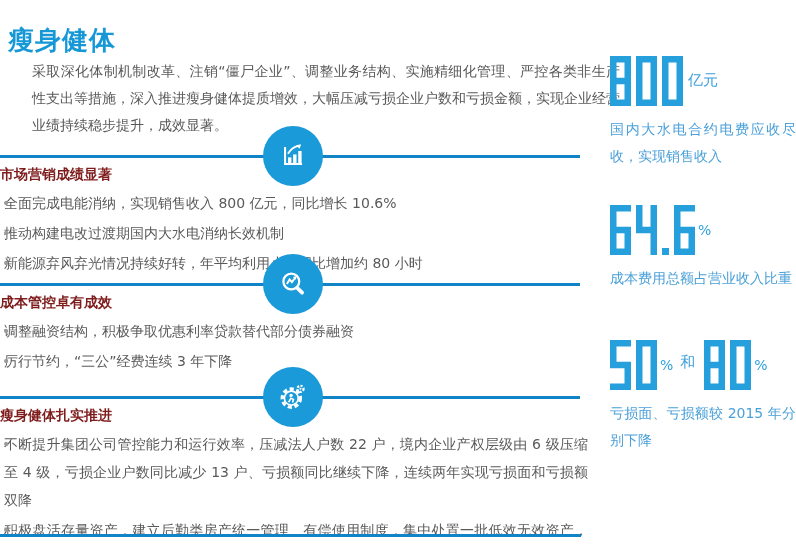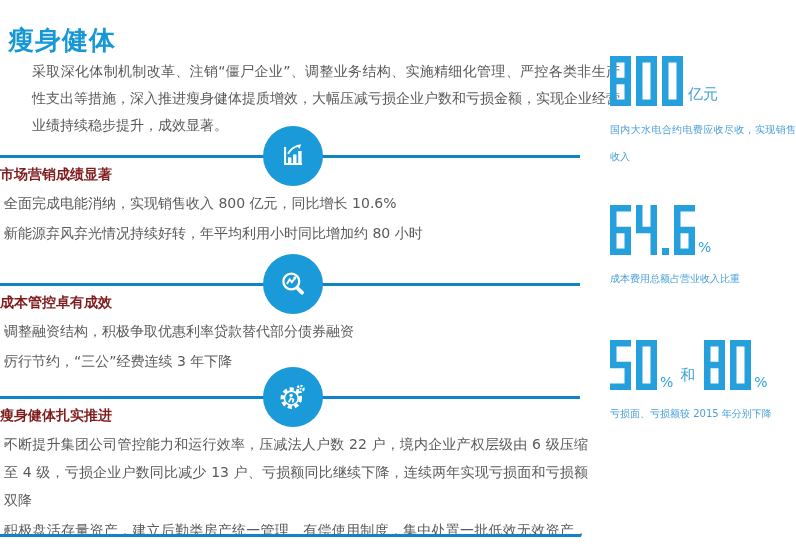--- a/index.html
+++ b/index.html
@@ -16,29 +16,29 @@
   .icon-circle{position:absolute;left:263px;width:60px;height:60px;border-radius:50%;background:#1a9ad8;display:flex;align-items:center;justify-content:center;}
   .icon-circle svg{display:block;}
 
   .sec-heading{position:absolute;left:0;font-size:14px;font-weight:bold;color:#7f1d1d;}
 
   .bullets{position:absolute;left:0;width:588px;margin:0;padding:0;list-style:none;}
   .bullets li{position:relative;padding-left:4px;font-size:14px;line-height:28px;color:#5a5a5a;margin-bottom:2px;text-align:justify;}
   .bullets li::before{content:"\2022";position:absolute;left:2px;color:#9a9a9a;}
 
   .stat{position:absolute;left:610px;width:186px;}
-  .num-row{display:flex;align-items:flex-end;height:50px;}
+  .num-row{display:flex;align-items:center;height:50px;}
   .seg{display:flex;align-items:flex-end;}
   .seg svg{margin-right:5px;}
   .seg svg:last-child{margin-right:0;}
   .seg rect{fill:#25a0dc;}
   .suffix-big{font-size:15px;color:#3c9fdb;margin-left:5px;margin-bottom:2px;white-space:nowrap;}
   .suffix-pct{font-size:14px;color:#2fa2dd;margin-left:3px;margin-bottom:0px;}
   .joiner{font-size:15px;color:#3c9fdb;margin:0 9px 5px 7px;}
-  .stat-desc{margin-top:10px;font-size:10px;line-height:27px;color:#4aa0d8;text-align:justify;}
+  .stat-desc{margin-top:10px;font-size:14px;line-height:27px;color:#4aa0d8;text-align:justify;}
 </style>
 </head>
 <body>
 
 <div id="canvas">
 
   <h1 class="page-title">瘦身健体</h1>
   <p class="intro">采取深化体制机制改革、注销“僵尸企业”、调整业务结构、实施精细化管理、严控各类非生产性支出等措施，深入推进瘦身健体提质增效，大幅压减亏损企业户数和亏损金额，实现企业经营业绩持续稳步提升，成效显著。</p>
 
   <div class="rule sec" style="top:155px"></div>
@@ -48,20 +48,21 @@
       <rect x="10.6" y="16.2" width="3" height="5.8" fill="#ffffff"></rect>
       <rect x="15.1" y="13.6" width="3" height="8.4" fill="#ffffff"></rect>
       <rect x="19.6" y="10.6" width="3" height="11.4" fill="#ffffff"></rect>
       <path d="M10.5 13 Q 14 7.4 19.6 6.1" stroke="#ffffff" stroke-width="1.6" fill="none"></path>
       <polygon points="22.2,4.7 17.7,5.6 20.8,8.6" fill="#ffffff"></polygon>
     </svg>
   </div>
   <div class="sec-heading" style="top:166px">市场营销成绩显著</div>
   <ul class="bullets" style="top:189px">
     <li>全面完成电能消纳，实现销售收入 800 亿元，同比增长 10.6%</li>
+    <li>推动构建电改过渡期国内大水电消纳长效机制</li>
     <li>新能源弃风弃光情况持续好转，年平均利用小时同比增加约 80 小时</li>
   </ul>
 
   <div class="rule sec" style="top:283px"></div>
   <div class="icon-circle" style="top:254px">
     <svg width="34" height="34" viewBox="0 0 30 30">
       <circle cx="13.5" cy="12.8" r="7" stroke="#ffffff" stroke-width="2" fill="none"></circle>
       <path d="M18.6 18.3 L23 22.7" stroke="#ffffff" stroke-width="3.4" stroke-linecap="round"></path>
       <polyline points="9.6,15 12,11 14,13.4 17.4,9" stroke="#ffffff" stroke-width="1.7" fill="none"></polyline>
       <polygon points="18.1,8.2 14.9,8.8 17.4,11.2" fill="#ffffff"></polygon>

